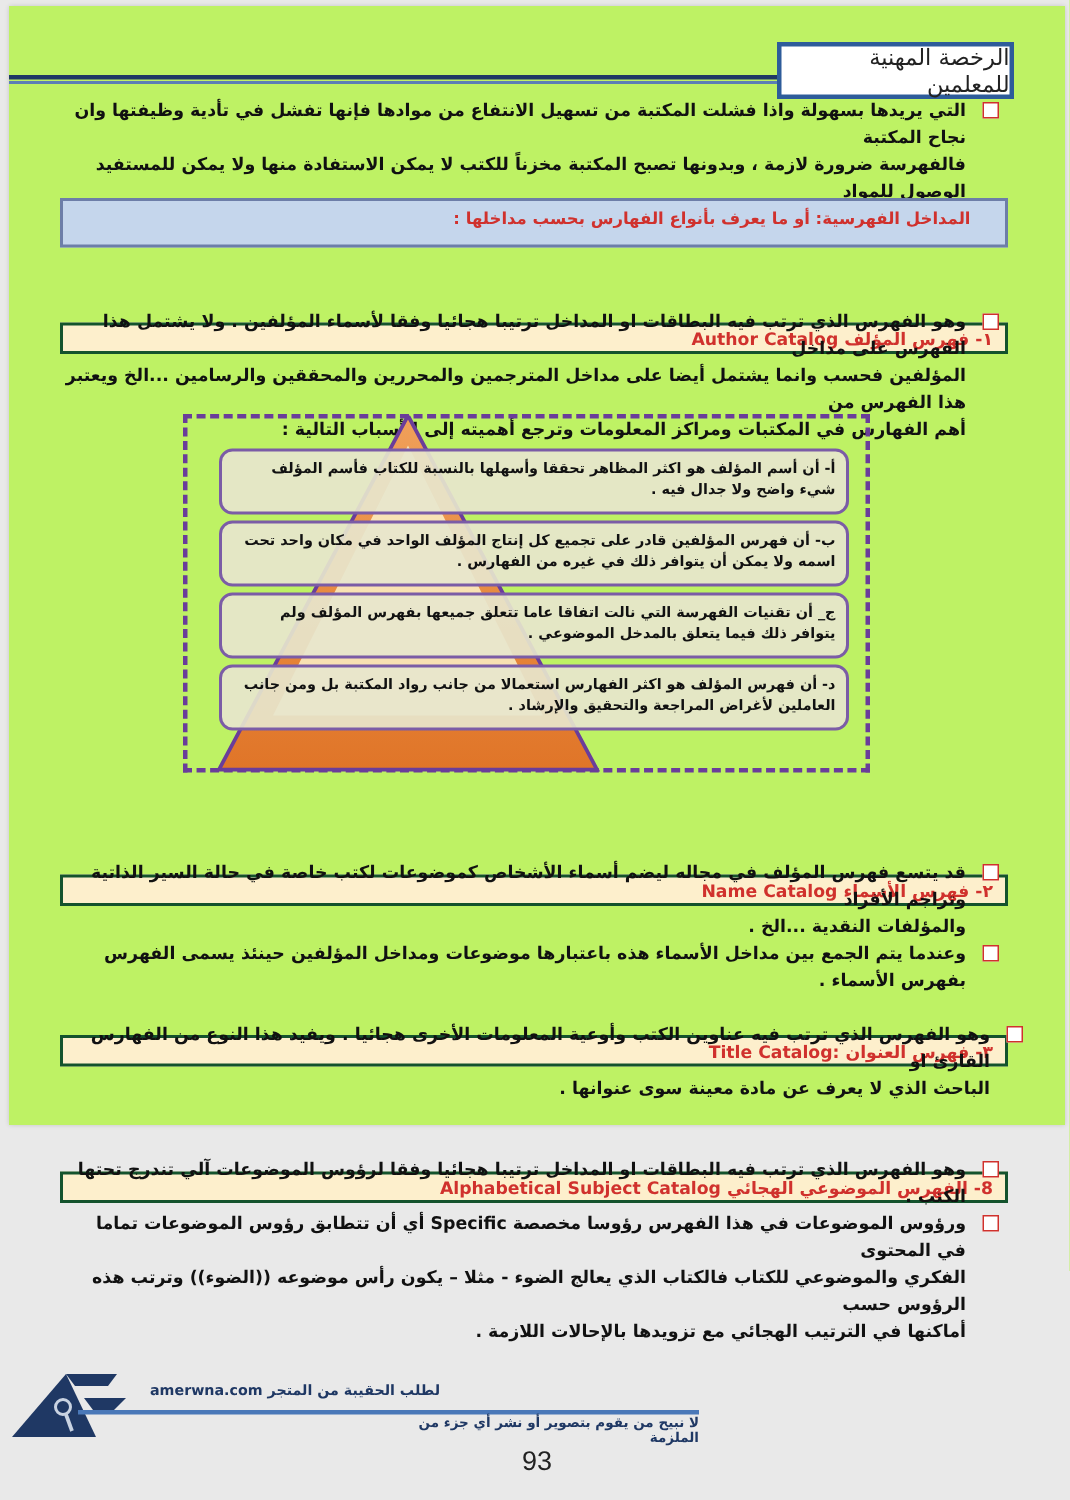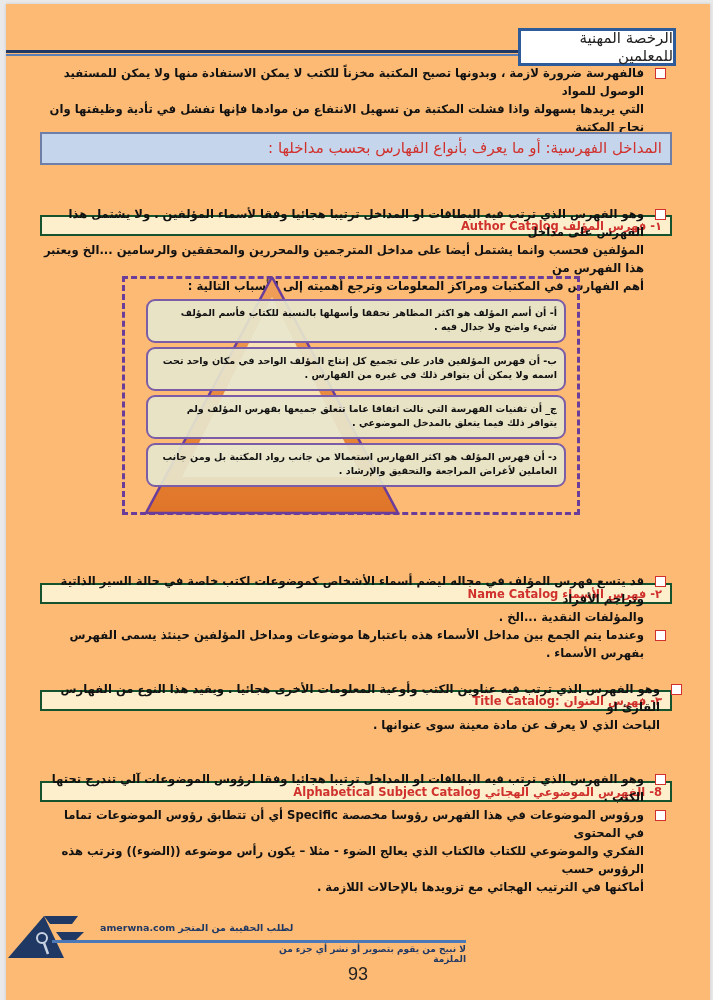--- a/index.html
+++ b/index.html
@@ -3,22 +3,22 @@
 <meta charset="utf-8">
 <style>
   html, body { margin: 0; padding: 0; }
   body {
     width: 713px; height: 1000px; overflow: hidden;
     background: #e9e9e9;
     font-family: "DejaVu Sans", sans-serif;
     position: relative;
   }
   .page {
-    position: absolute; left: 6px; top: 4px; width: 704px; height: 997px;
-    background: #fdba74;
+    position: absolute; left: 6px; top: 4px; width: 704px; height: 746px;
+    background: #bef264;
     box-shadow: 0 0 3px rgba(0,0,0,0.15);
   }
   
   .hdr-line1 { position: absolute; left: 0; top: 46px; width: 520px; height: 3px; background: #1f3864; }
   .hdr-line2 { position: absolute; left: 0; top: 50px; width: 520px; height: 2px; background: #5b7fb5; }
   .hdr-box {
     position: absolute; left: 512px; top: 24px; width: 152px; height: 32px;
     border: 3px solid #2e5c9a; background: #fff;
     display: flex; align-items: center; justify-content: center;
     font-size: 15px; color: #222; direction: rtl;
@@ -29,22 +29,22 @@
   }
   .cb {
     display: inline-block; width: 9px; height: 9px; border: 1.6px solid #d0312d;
     margin-left: 8px; vertical-align: -1px; background: #fff;
   }
   .bullet-line { position: relative; padding-right: 22px; }
   .bullet-line .cb { position: absolute; right: 0; top: 4px; margin: 0; }
   .blue-bar {
     position: absolute; left: 34px; top: 128px; width: 632px; height: 33px;
     background: #c5d6ec; border: 2px solid #6d7ea8;
-    font-size: 15px; font-weight: normal; color: #d0312d;
-    padding: 5px 8px 0 0; box-sizing: border-box;
+    font-size: 11px; font-weight: bold; color: #d0312d;
+    padding: 5px 23px 0 0; box-sizing: border-box;
   }
   .sec-bar {
     position: absolute; left: 34px; width: 632px; height: 21px;
     background: #fdefcc; border: 2px solid #14532d; box-sizing: border-box;
     font-size: 11.5px; font-weight: bold; color: #d0312d; padding: 2px 8px 0 0; margin-top: 48px;
   }
   
   .dash-frame {
     position: absolute; left: 116px; top: 272px; width: 458px; height: 239px;
     border: 3px dashed #6a3d9a; box-sizing: border-box;
@@ -72,22 +72,22 @@
 
   <div class="hdr-line1"></div>
   <div class="hdr-line2"></div>
   <div class="hdr-box">
     <span>الرخصة المهنية للمعلمين</span>
   </div>
 
   <div class="para rtl" style="left:36px; top:60px; width:624px;">
     <div class="bullet-line">
       <span class="cb"></span>
+      <div>التي يريدها بسهولة واذا فشلت المكتبة من تسهيل الانتفاع من موادها فإنها تفشل في تأدية وظيفتها وان نجاح المكتبة</div>
       <div>فالفهرسة ضرورة لازمة ، وبدونها تصبح المكتبة مخزناً للكتب لا يمكن الاستفادة منها ولا يمكن للمستفيد الوصول للمواد</div>
-      <div>التي يريدها بسهولة واذا فشلت المكتبة من تسهيل الانتفاع من موادها فإنها تفشل في تأدية وظيفتها وان نجاح المكتبة</div>
       <div>وتحقيق اهدافها يتوقف على نجاح عملية الفهرسة .</div>
     </div>
   </div>
 
   <div class="blue-bar rtl">
     <span>المداخل الفهرسية:  أو ما يعرف بأنواع الفهارس بحسب مداخلها :</span>
   </div>
 
   <div class="sec-bar rtl" style="top:163px;">
     <span>١- فهرس المؤلف</span>

